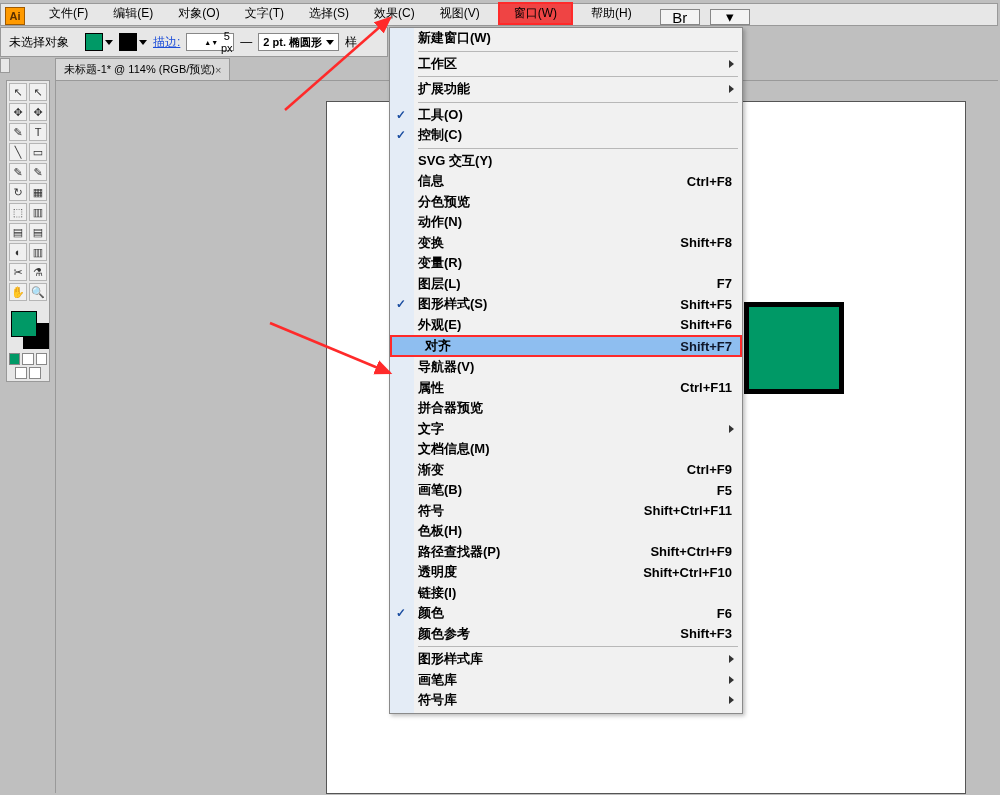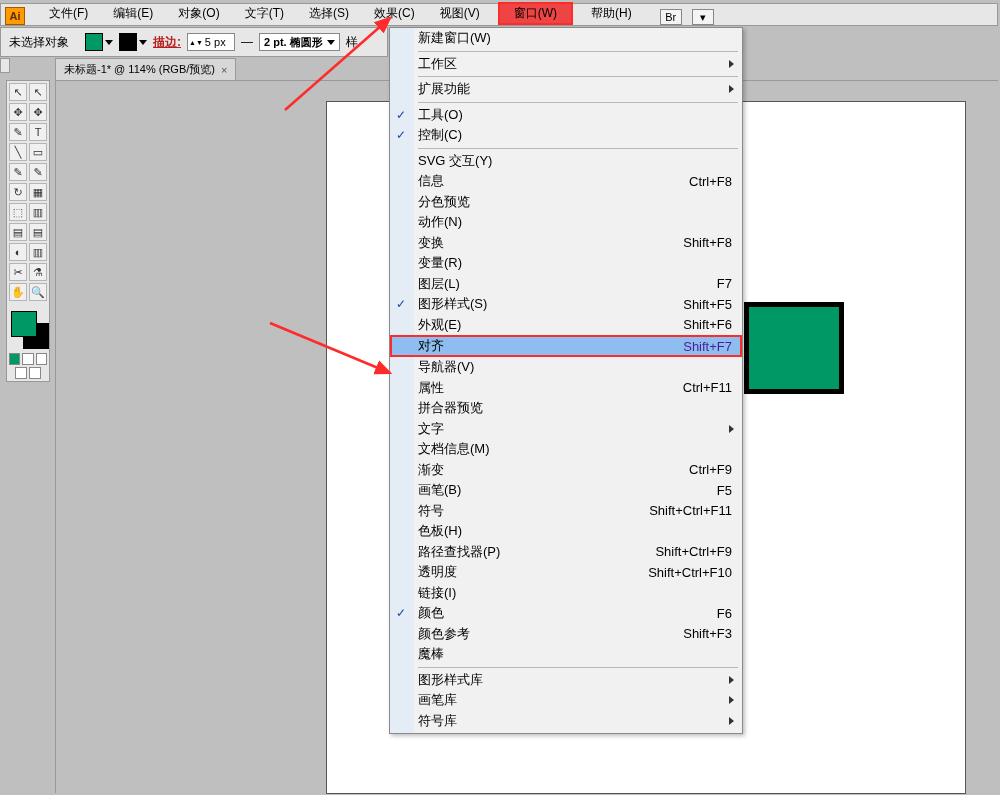--- a/index.html
+++ b/index.html
@@ -42,65 +42,65 @@
   .menu-item.active {
     background: #ef4444;
     border: 2px solid #ff2a2a;
     padding:1px 14px;
   }
   .menubar .extras {
     margin-left: 10px;
     display:flex; gap:10px; align-items:center;
   }
   .extra-btn {
-    width:22px; height:16px;
+    width:40px; height:16px;
     border:1px solid #888;
     background:#f4f4f4;
     display:flex; align-items:center; justify-content:center;
-    font-size:11px;
+    font-size:15px;
   }
 
   
   .controlbar {
     position:absolute;
     top:27px; left:0; width:388px; height:30px;
     background:#e7e7e7;
     border:1px solid #999;
     display:flex; align-items:center;
     padding-left:8px; gap:6px;
   }
   .swatch {
     width:18px;height:18px;
     border:1px solid #000;
   }
   .swatch.green{background:#009966;}
   .swatch.black{background:#000;}
   .drop-tri{
     width:0;height:0;border-left:4px solid transparent;border-right:4px solid transparent;border-top:5px solid #000;margin-left:2px;
   }
-  .link-text{color:#b91c1c; text-decoration:underline; cursor:pointer;font-weight:bold;}
+  .link-text{color:#1d4ed8; text-decoration:underline; cursor:pointer;}
   .numbox{
-    width:48px;height:18px;border:1px solid #888;background:#fff;display:flex;align-items:center;padding-left:1px;font-size:11px;
+    width:48px;height:18px;border:1px solid #888;background:#fff;display:flex;align-items:center;padding-left:17px;font-size:11px;text-align:center;
   }
   .selbox{
     height:16px;border:1px solid #888;background:#fff;display:flex;align-items:center;padding:8px 4px;font-size:11px;font-weight:bold;
   }
 
   
   .doc-tab-bar{
     position:absolute;
     top:58px;left:55px;height:22px;
     display:flex;align-items:flex-start;
   }
   .doc-tab{
     background:#d7d7d7;
     border:1px solid #999;
     padding:3px 8px;
     font-size:11px;
-    display:flex;align-items:center;gap:6px;
+    display:flex;align-items:center;
   }
   .tab-close{font-size:11px;color:#555;}
 
   
   .mini-strip{
     position:absolute;
     top:58px;left:0;width:10px;height:15px;
     background:#e7e7e7;border:1px solid #999;
   }
   .toolbox{
@@ -173,20 +173,21 @@
     z-index:50;
     padding-bottom:2px;
   }
   .dd-item{
     display:flex;align-items:center;
     height:20.5px;
     padding-left:28px;padding-right:10px;
     position:relative;
     font-size:13px;
     color:#000;
+    font-weight:bold;
   }
   .dd-item .short{
     margin-left:auto;
     font-size:13px;
     color:#000;
   }
   .dd-item .check{
     position:absolute;left:6px;top:3px;
     color:#1a4da0;font-size:12px;
   }
@@ -194,23 +195,23 @@
     position:absolute;right:8px;top:6px;
     width:0;height:0;
     border-top:4px solid transparent;
     border-bottom:4px solid transparent;
     border-left:5px solid #333;
   }
   .dd-item.highlighted{
     background:#8ebef0;
     border:2px solid #ff2a2a;
     height:22px;
-    padding-left:26px;padding-right:8px;
-  }
-  .dd-item.highlighted .short{color:#4c1d95;}
+    padding-left:33px;padding-right:8px;
+  }
+  .dd-item.highlighted .short{color:#0f172a;}
   .dd-left-strip{
     position:absolute;left:0;top:0;bottom:0;width:24px;
     background:#e4ecf6;
   }
   .dd-sep{
     height:1px;background:#b8b8b8;margin:2px 4px 2px 28px;
   }
   .dd-items{position:relative;}
 
   
@@ -428,23 +429,20 @@
       </div>
       <div class="dd-item">
         <span class="check">✓</span>
         <span>颜色</span>
         <span class="short">F6</span>
       </div>
       <div class="dd-item">
         <span>颜色参考</span>
         <span class="short">Shift+F3</span>
       </div>
-      <div class="dd-item">
-        <span>魔棒</span>
-      </div>
       <div class="dd-sep"></div>
       <div class="dd-item">
         <span>图形样式库</span>
         <span class="arrow"></span>
       </div>
       <div class="dd-item">
         <span>画笔库</span>
         <span class="arrow"></span>
       </div>
       <div class="dd-item">

